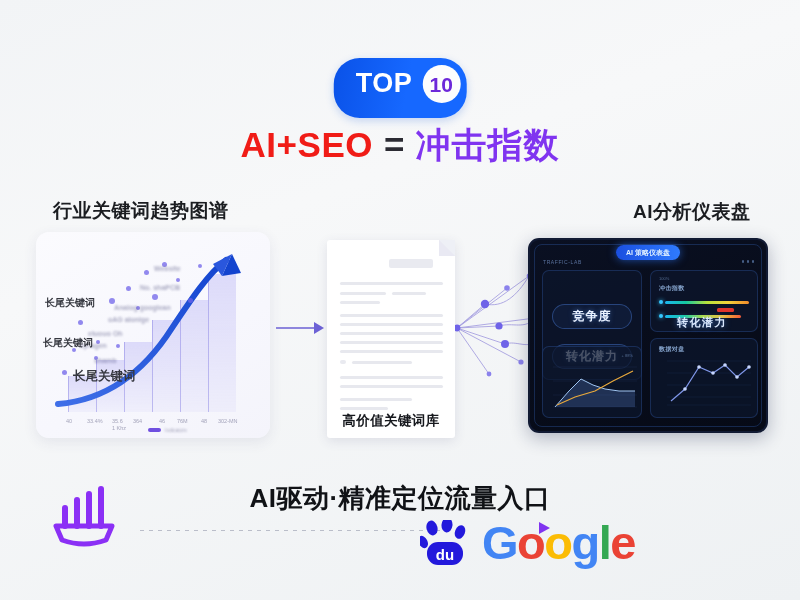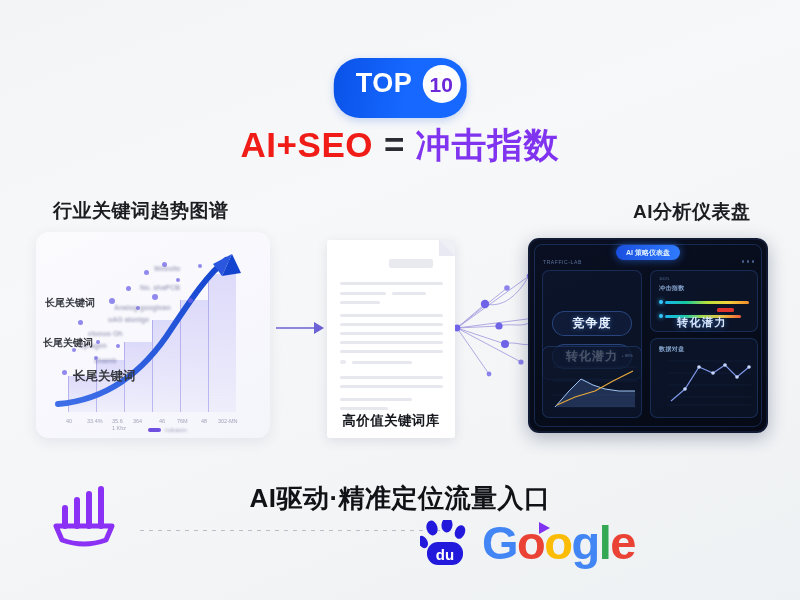--- a/index.html
+++ b/index.html
@@ -452,21 +452,21 @@
 <div class="dash">
   <div class="dash-badge">AI 策略仪表盘</div>
   <div class="dash-brand">TRAFFIC-LAB</div>
   <div class="dash-dots">
     <i></i>
     <i></i>
     <i></i>
   </div>
 
   <div class="dpanel" style="left:12px; top:30px; width:100px; height:110px;"></div>
-  <div class="dpill" style="left:22px; top:71px; width:80px; height:25px;">竞争度</div>
+  <div class="dpill" style="left:22px; top:64px; width:80px; height:25px;">竞争度</div>
   <div class="dpill" style="left:22px; top:104px; width:80px; height:25px;">转化潜力</div>
 
   <div class="dpanel" style="left:120px; top:30px; width:108px; height:62px;">
     <div class="dash-micro" style="left:8px; top:5px;">100%</div>
     <div class="dpanel-title" style="left:8px; top:13px;">冲击指数</div>
     <div class="gbar-dot" style="left:8px; top:29px;"></div>
     <div class="gbar g1" style="left:14px; top:30px; width:84px;"></div>
     <div class="gbar-chip" style="left:66px; top:37px;"></div>
     <div class="gbar-dot" style="left:8px; top:43px;"></div>
     <div class="gbar g2" style="left:14px; top:44px; width:76px;"></div>

